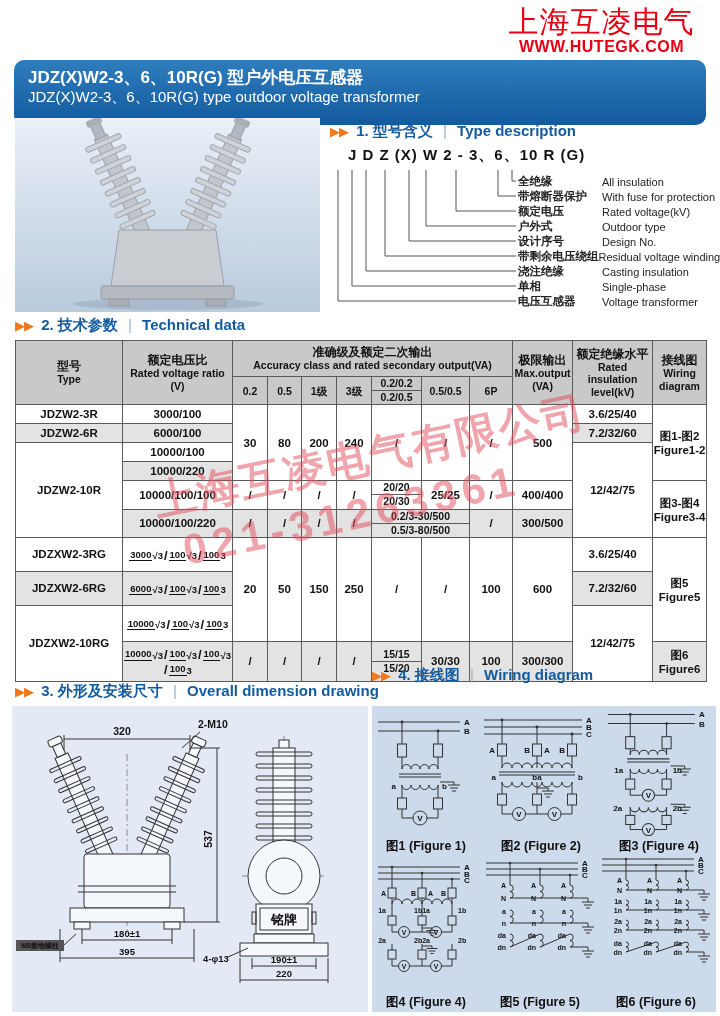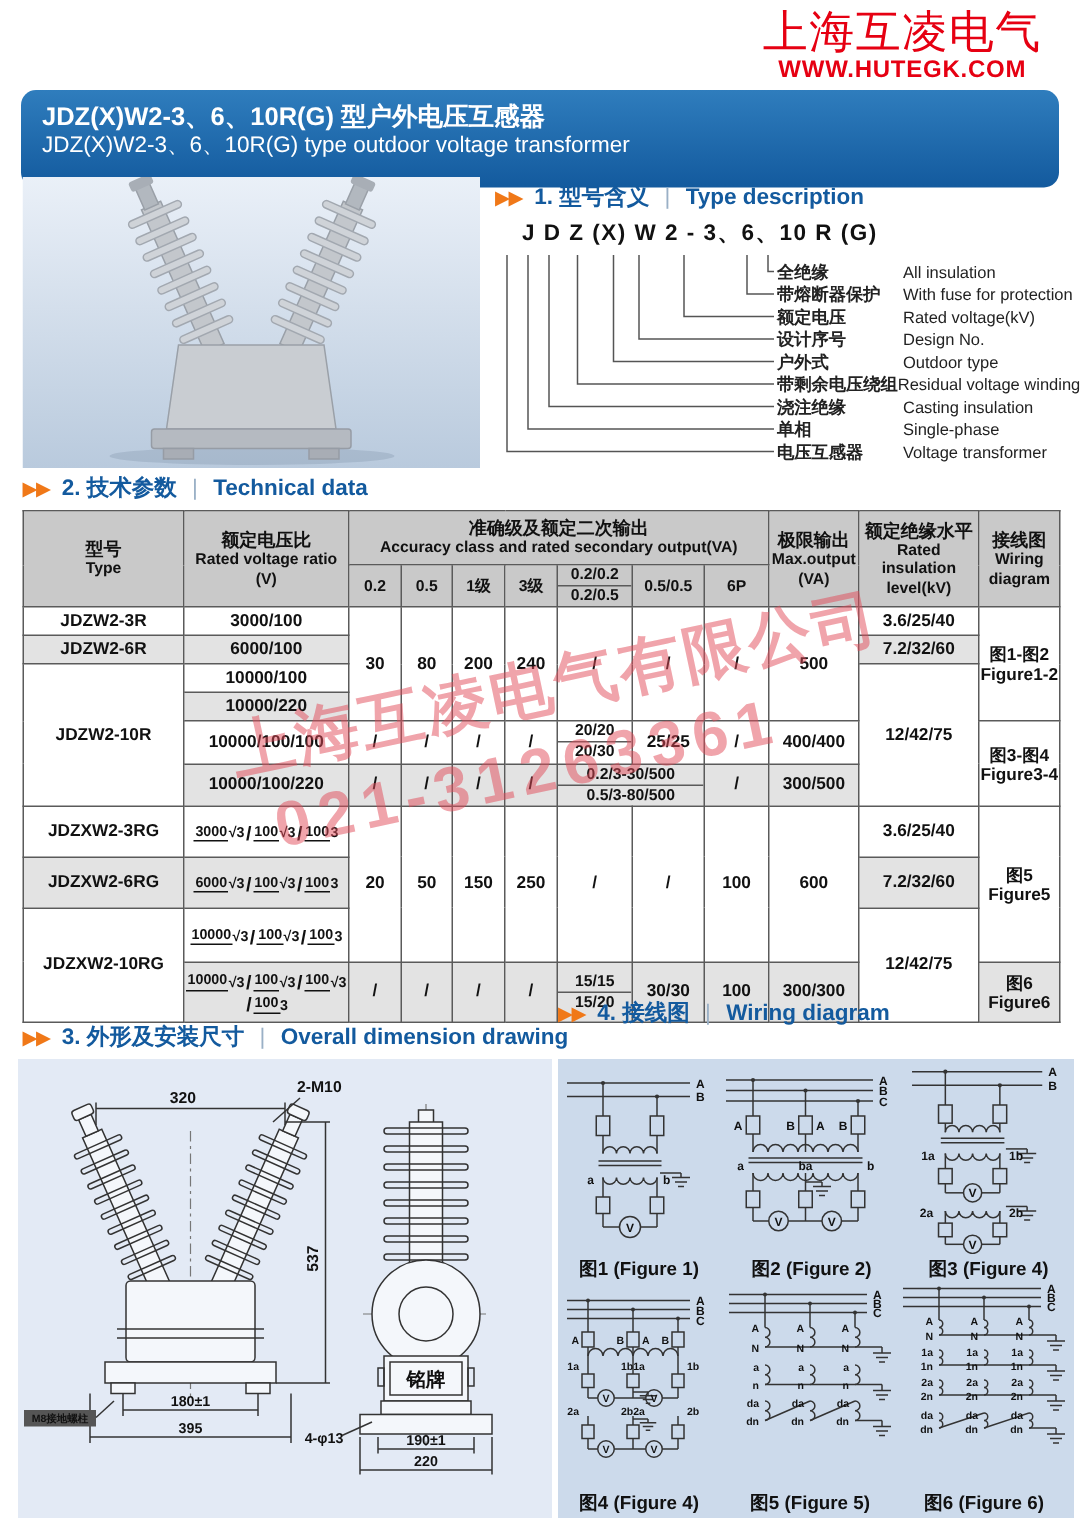--- a/index.html
+++ b/index.html
@@ -150,26 +150,26 @@
     </div>
   <div class="row">
       <span class="cn">带熔断器保护</span>
       <span class="en">With fuse for protection</span>
     </div>
   <div class="row">
       <span class="cn">额定电压</span>
       <span class="en">Rated voltage(kV)</span>
     </div>
   <div class="row">
+      <span class="cn">户外式</span>
+      <span class="en">Outdoor type</span>
+    </div>
+  <div class="row">
       <span class="cn">设计序号</span>
       <span class="en">Design No.</span>
-    </div>
-  <div class="row">
-      <span class="cn">户外式</span>
-      <span class="en">Outdoor type</span>
     </div>
   <div class="row">
       <span class="cn">带剩余电压绕组</span>
       <span class="en">Residual voltage winding</span>
     </div>
   <div class="row">
       <span class="cn">浇注绝缘</span>
       <span class="en">Casting insulation</span>
     </div>
   <div class="row">

